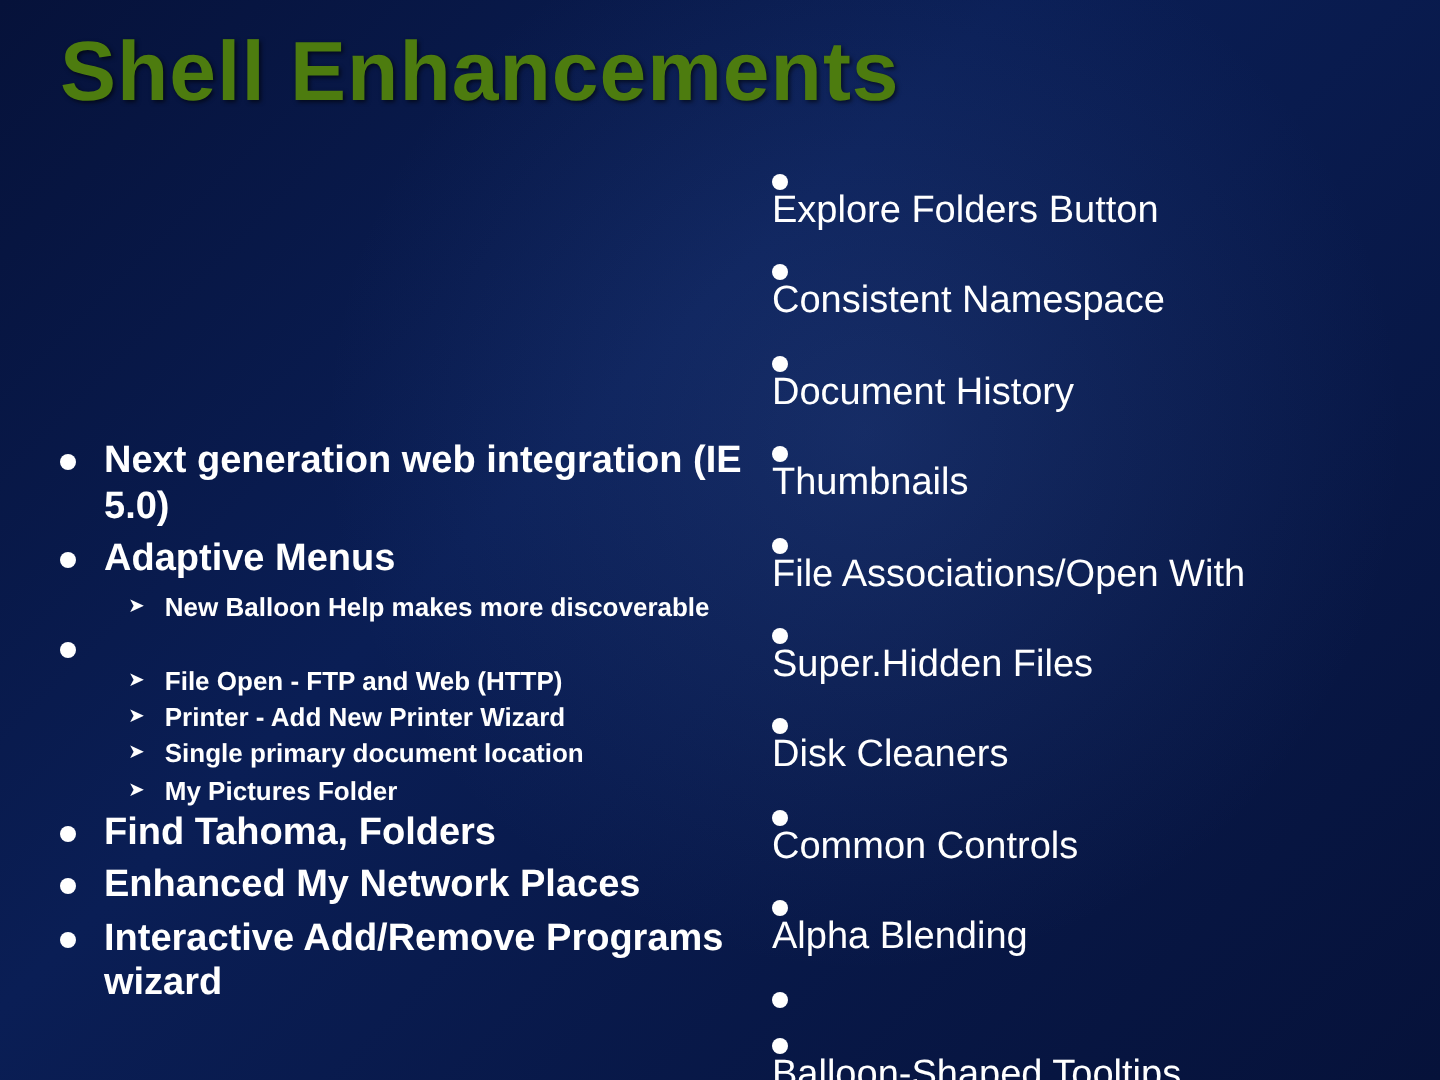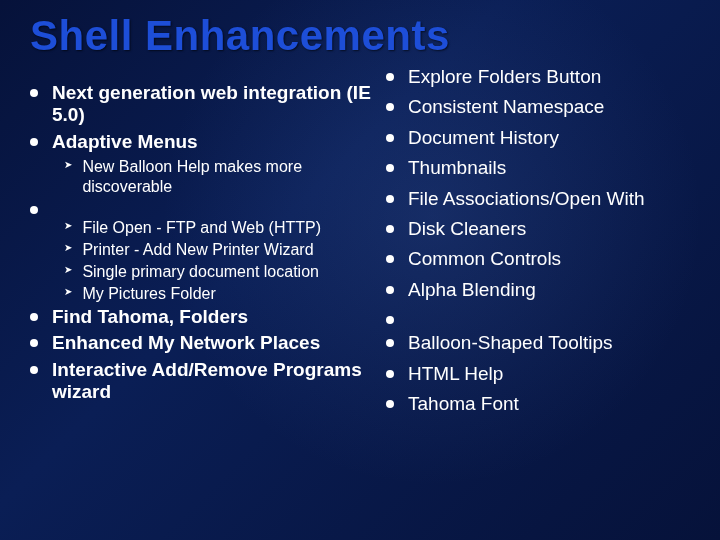--- a/index.html
+++ b/index.html
@@ -18,24 +18,24 @@
     position: relative;
   }
   .slide {
     position: relative;
     padding: 10px 20px 0 30px;
     box-sizing: border-box;
     width: 100%;
     height: 100%;
   }
   .title {
-    color: #1d4ed8;
+    color: #4d7c0f;
     font-weight: bold;
     font-size: 42px;
-    margin: 2px 0 6px 0;
+    margin: 2px 0 20px 0;
     letter-spacing: 0.5px;
     text-shadow: 1px 1px 2px rgba(0,0,0,0.6);
   }
   .cols {
     display: flex;
     gap: 6px;
     align-items: center;
   }
   .col {
     display: flex;
@@ -69,25 +69,25 @@
     margin-bottom: 2px;
   }
   .item.lvl2 .bullet {
     color: #fff;
     font-size: 10px;
     margin: 3px 10px 0 0;
     flex: none;
     line-height: 1;
   }
   .item.lvl2 .txt {
-    font-size: 16px;
-    font-weight: normal;
+    font-size: 13px;
+    font-weight: bold;
     line-height: 1.25;
   }
-  .col-right .item.lvl1 { margin-bottom: 8px; }
+  .col-right .item.lvl1 { margin-bottom: 8px; flex-direction: column; }
 </style>
 </head>
 <body>
 
 <div class="slide">
   <div class="title">Shell Enhancements</div>
   <div class="cols">
     <div class="col col-left" id="col-left">
         <div class="item lvl1">
           <span class="bullet"></span>
@@ -149,20 +149,24 @@
         <div class="item lvl1">
           <span class="bullet"></span>
           <span class="txt">Thumbnails</span>
         </div>
         <div class="item lvl1">
           <span class="bullet"></span>
           <span class="txt">File Associations/Open With</span>
         </div>
         <div class="item lvl1">
           <span class="bullet"></span>
+          <span class="txt">Super.Hidden Files</span>
+        </div>
+        <div class="item lvl1">
+          <span class="bullet"></span>
           <span class="txt">Disk Cleaners</span>
         </div>
         <div class="item lvl1">
           <span class="bullet"></span>
           <span class="txt">Common Controls</span>
         </div>
         <div class="item lvl1">
           <span class="bullet"></span>
           <span class="txt">Alpha Blending</span>
         </div>

